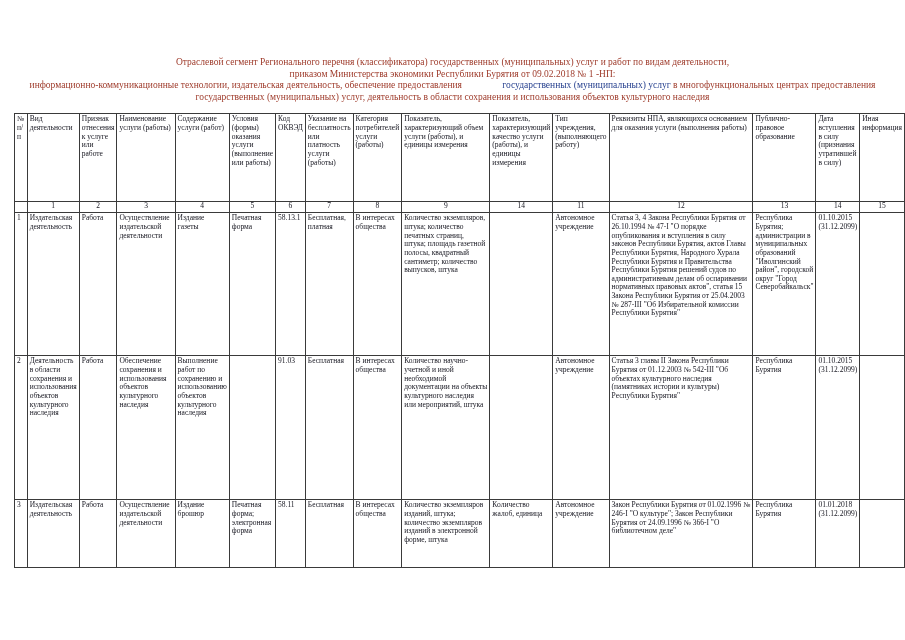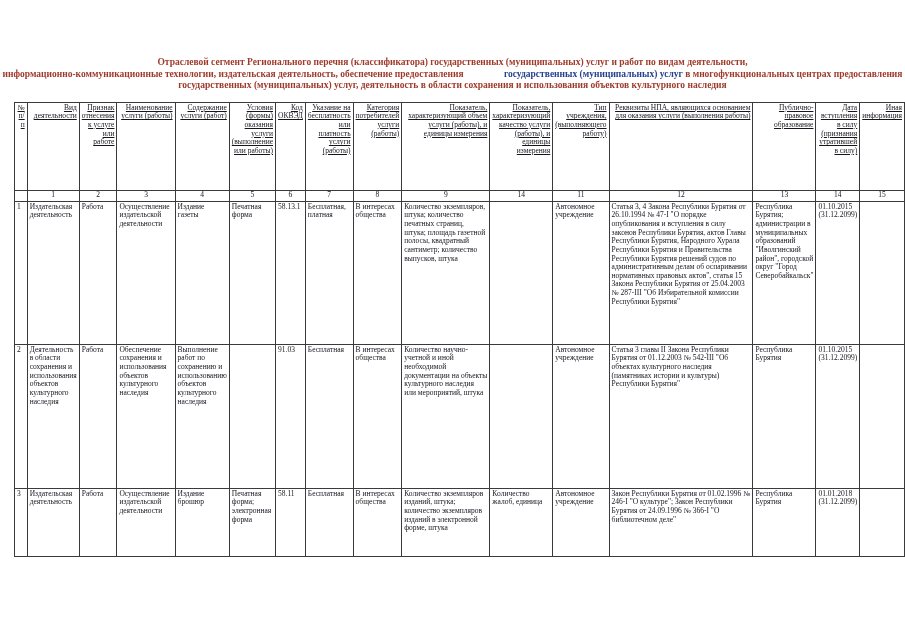--- a/index.html
+++ b/index.html
@@ -1,52 +1,53 @@
 <!DOCTYPE html>
 <html><head>
 <meta charset="utf-8">
 <style>
   html,body { margin:0; padding:0; background:#ffffff; }
   .page {
     position:relative; width:905px; height:640px; overflow:hidden;
     background:#ffffff; font-family:"Liberation Serif", serif;
   }
   .doc-title {
-    padding-top:57px; text-align:center; font-weight:bold;
+    padding-top:57px; text-align:center; font-weight:normal;
     font-size:9.5px; line-height:11.6px;
   }
   .doc-title .title-line { white-space:nowrap; }
   table.registry {
     border-collapse:collapse; table-layout:fixed;
     margin:10px 0 0 14px;
     color:#15151f;
   }
   table.registry th, table.registry td {
     border:1px solid #3a3a3a;
     padding:1px 2px;
     font-size:7.5px; line-height:1.15;
     vertical-align:top; text-align:left;
     word-wrap:break-word; overflow:hidden;
     font-weight:normal;
   }
   table.registry thead tr.head-row { height:88px; }
-  table.registry thead th { text-align:right;text-decoration:underline; }
+  table.registry thead th { text-align:left; }
   table.registry thead tr.num-row { height:11px; }
   table.registry thead tr.num-row td { text-align:center; padding:0 1px; }
   table.registry tbody tr:nth-child(1) { height:143px; }
   table.registry tbody tr:nth-child(2) { height:144px; }
   table.registry tbody tr:nth-child(3) { height:68px; }
 </style>
 </head>
 <body>
 
 <div class="page">
 
   <div class="doc-title">
       <div class="title-line"><span style="color: rgb(158, 58, 42);">Отраслевой сегмент Регионального перечня (классификатора) государственных (муниципальных) услуг и работ по видам деятельности,</span></div>
+      <div class="title-line"><span style="color: rgb(158, 58, 42);">приказом Министерства экономики Республики Бурятия от 09.02.2018 № 1 -НП:</span></div>
       <div class="title-line"><span style="color: rgb(158, 58, 42);">информационно-коммуникационные технологии, издательская деятельность, обеспечение предоставления </span><span style="color: rgb(39, 65, 143); margin-left: 38px;">государственных (муниципальных) услуг</span><span style="color: rgb(158, 58, 42);"> в многофункциональных центрах предоставления</span></div>
       <div class="title-line"><span style="color: rgb(158, 58, 42); margin-top: 45px;">государственных (муниципальных) услуг, деятельность в области сохранения и использования объектов культурного наследия</span></div>
     </div>
 
   <table class="registry">
     <colgroup>
       <col style="width:13px">
         <col style="width:44px">
         <col style="width:33px">
         <col style="width:60px">

